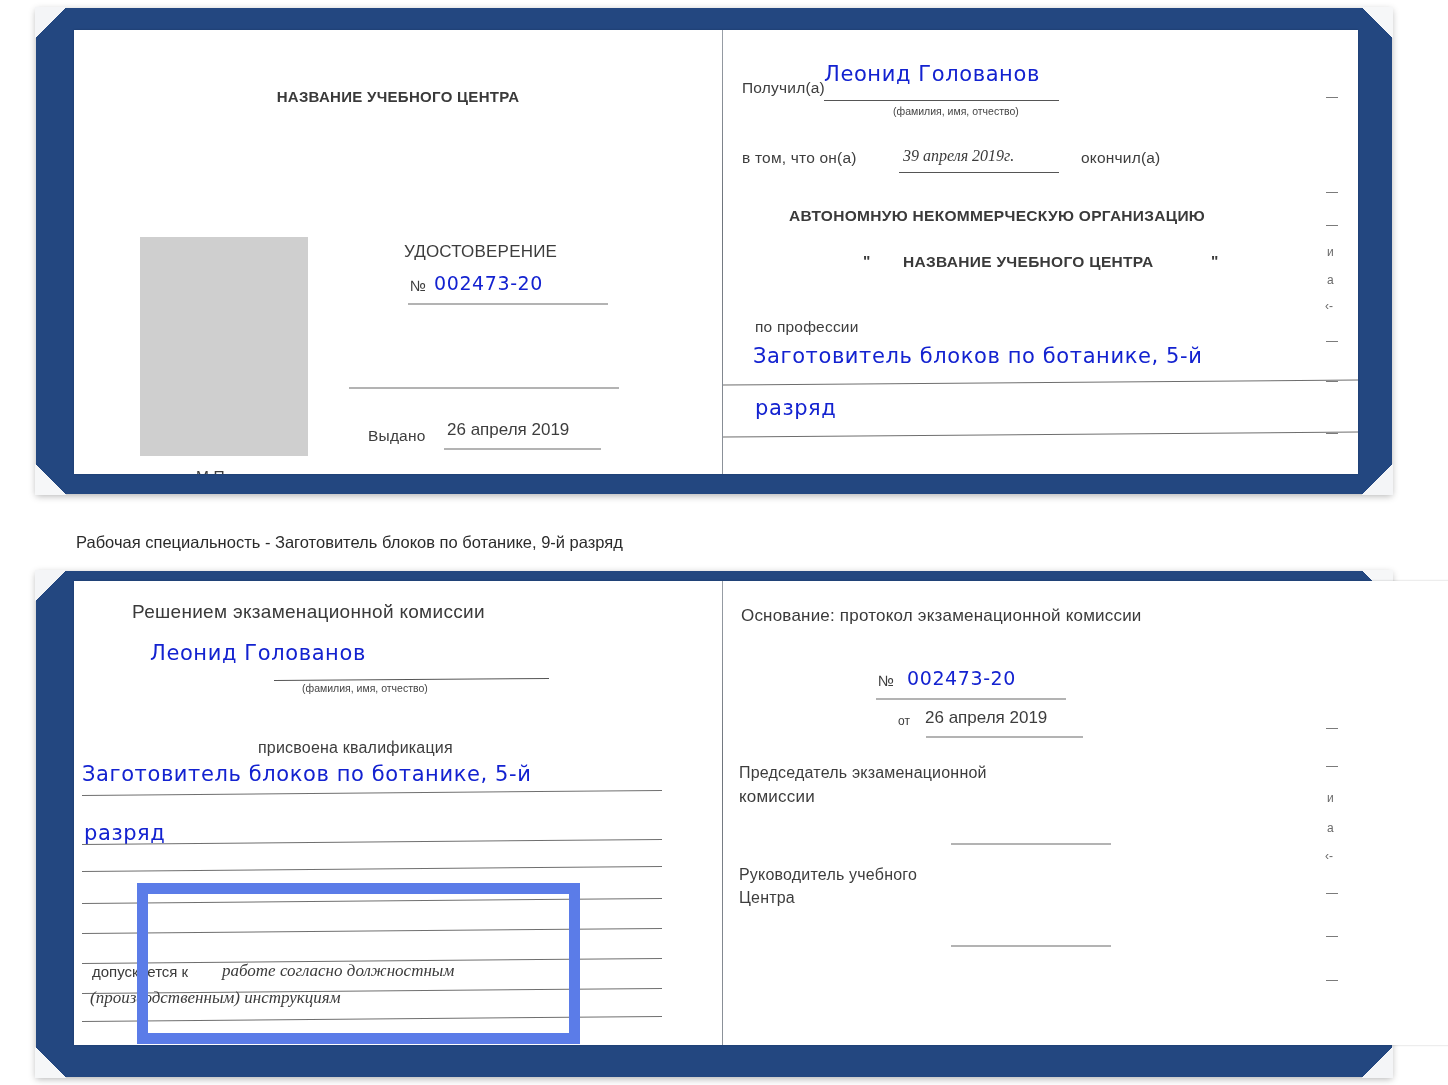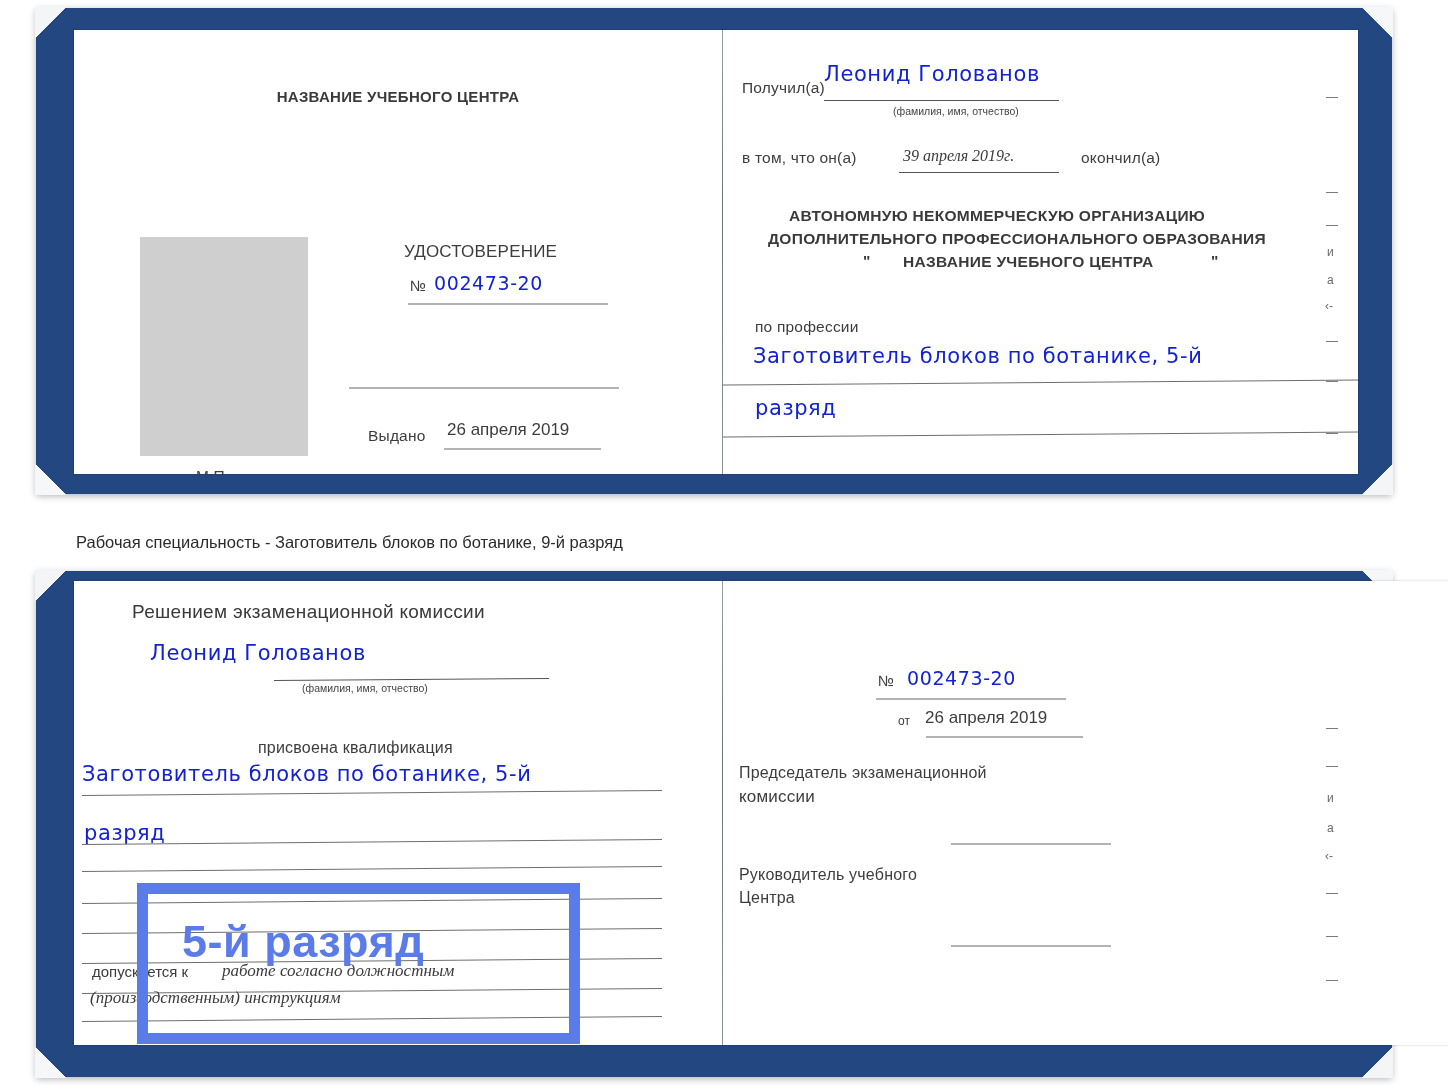--- a/index.html
+++ b/index.html
@@ -126,21 +126,20 @@
       <div class="t hand" style="left:101px;top:32px;font-size:21px;">Леонид Голованов</div>
       <div class="rule-thin" style="left:101px;top:70px;width:235px;background:#555;"></div>
       <div class="t tiny" style="left:170px;top:75px;">(фамилия, имя, отчество)</div>
 
       <div class="t cap" style="left:19px;top:119px;">в том, что он(а)</div>
       <div class="t hand-ital" style="left:180px;top:117px;">39 апреля 2019г.</div>
       <div class="rule-thin" style="left:176px;top:142px;width:160px;background:#555;"></div>
       <div class="t cap" style="left:358px;top:119px;">окончил(а)</div>
 
       <div class="t cap-bold" style="left:66px;top:177px;font-size:15.5px;">АВТОНОМНУЮ НЕКОММЕРЧЕСКУЮ ОРГАНИЗАЦИЮ</div>
-      <div class="t cap-bold" style="left:45px;top:200px;font-size:15.5px;">ДОПОЛНИТЕЛЬНОГО ПРОФЕССИОНАЛЬНОГО ОБРАЗОВАНИЯ</div>
       <div class="t cap-bold" style="left:140px;top:222px;font-size:15.5px;">"</div>
       <div class="t cap-bold" style="left:180px;top:223px;font-size:15.5px;">НАЗВАНИЕ УЧЕБНОГО ЦЕНТРА</div>
       <div class="t cap-bold" style="left:488px;top:222px;font-size:15.5px;">"</div>
 
       <div class="t cap" style="left:32px;top:288px;">по профессии</div>
 
       <div class="t hand" style="left:30px;top:314px;font-size:21px;">Заготовитель блоков по ботанике, 5-й</div>
       <div class="rule-thin" style="left:0;top:352px;width:635px;transform:rotate(-0.45deg);"></div>
 
       <div class="t hand" style="left:32px;top:366px;font-size:21px;">разряд</div>
@@ -189,27 +188,27 @@
         <div class="ln" style="top:382px;width:580px;transform:rotate(-0.5deg);"></div>
         <div class="ln" style="top:412px;width:580px;transform:rotate(-0.5deg);"></div>
         <div class="ln" style="top:440px;width:580px;transform:rotate(-0.5deg);"></div>
       </div>
 
       <div class="t hand-ital" style="left:18px;top:382px;font-family:'Liberation Sans',sans-serif;font-style:normal;font-size:15px;">допускается к</div>
       <div class="t hand-ital" style="left:148px;top:380px;font-size:17px;">работе согласно должностным</div>
       <div class="t hand-ital" style="left:16px;top:407px;font-size:17px;">(производственным) инструкциям</div>
 
       <div class="callout" style="left:63px;top:302px;width:421px;height:139px;"></div>
-      <div class="callout-text" style="left:108px;top:335px;">5-й разряд</div>
     </div>
 
     <div class="spine" style="left:648px;"></div>
 
     <div class="page" style="left:649px;width:635px;">
 
+      <div class="t" style="left:18px;top:25px;font-size:17px;color:#3a3a3a;letter-spacing:.2px;">Основание: протокол экзаменационной комиссии</div>
 
       <div class="t cap" style="left:155px;top:91px;font-size:15px;">№</div>
       <div class="t hand" style="left:184px;top:86px;">002473-20</div>
       <div class="rule" style="left:153px;top:117px;width:190px;"></div>
 
       <div class="t cap" style="left:175px;top:133px;font-size:12px;">от</div>
       <div class="t val" style="left:202px;top:127px;">26 апреля 2019</div>
       <div class="rule" style="left:203px;top:155px;width:157px;"></div>
 
       <div class="t cap" style="left:16px;top:183px;font-size:16px;">Председатель экзаменационной</div>

